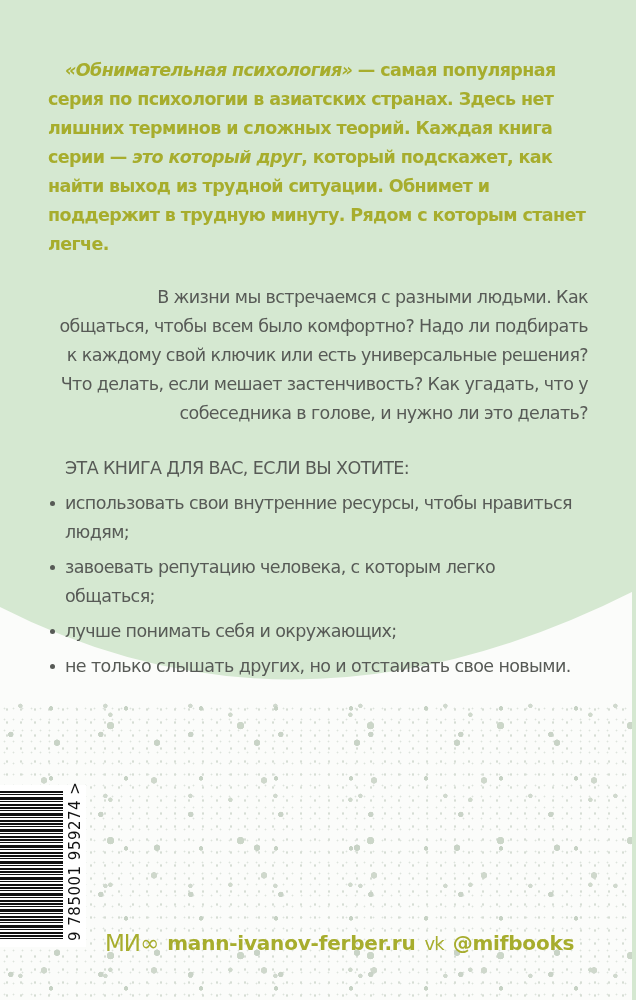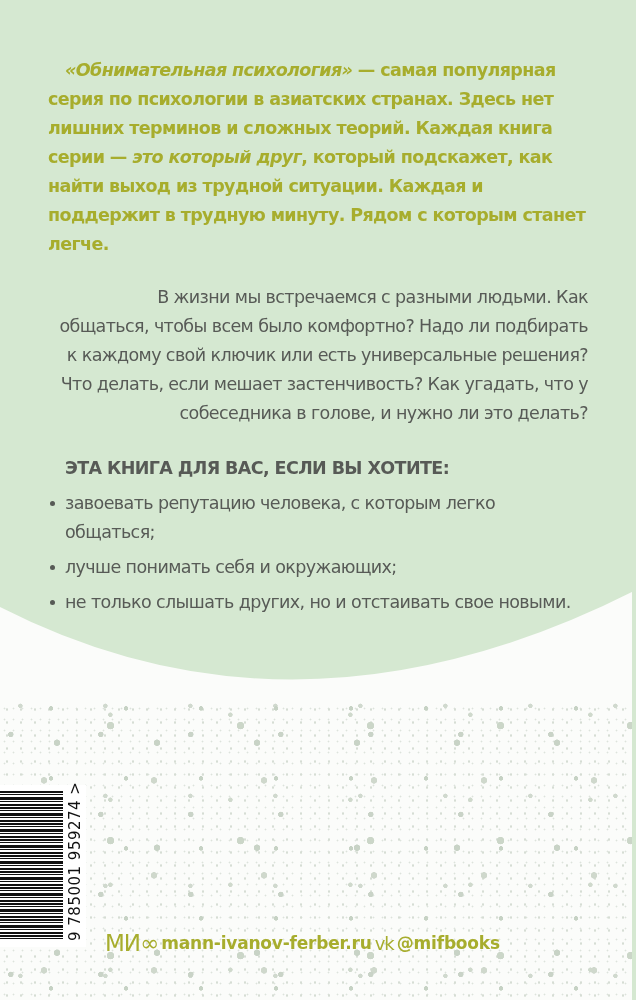--- a/index.html
+++ b/index.html
@@ -67,21 +67,20 @@
     .para {
       margin: 24px 0 0 0;
       color: #575a56;
       text-indent: 17px;
       text-align: right;
     }
     .list-heading {
       margin: 26px 0 0 17px;
       color: #575a56;
       text-transform: none;
-      font-weight: bold;
     }
     ul.benefits {
       list-style: none;
       margin: 0;
       padding: 0;
       color: #575a56;
     }
     ul.benefits li {
       position: relative;
       padding-left: 17px;
@@ -128,31 +127,31 @@
       font-size: 15px;
       letter-spacing: 0.5px;
       color: #111;
     }
     .footer {
       position: absolute;
       left: 105px;
       top: 930px;
       display: flex;
       align-items: center;
-      gap: 3px;
+      gap: 9px;
       color: #a7ad2d;
       font-family: "DejaVu Sans", sans-serif;
     }
     .logo {
       font-size: 23px;
       letter-spacing: -1px;
       font-weight: normal;
     }
     .site, .handle {
-      font-size: 17px;
+      font-size: 20px;
       font-weight: bold;
       letter-spacing: -0.2px;
     }
     .vk-icon {
       font-size: 18px;
       font-weight: normal;
       letter-spacing: -1px;
     }
   </style>
 </head>
@@ -161,26 +160,27 @@
 <div class="speckles"></div>
 
 <div class="green-top">
   <svg width="636" height="700" viewBox="0 0 636 700">
     <path d="M0 607 Q 300 760 636 590 L 636 700 L 0 700 Z" fill="#fbfcfa"></path>
   </svg>
 </div>
 <div class="right-strip"></div>
 
 <div class="content">
-  <p class="intro"><i>«Обнимательная психология»</i><span> — самая популярная серия по психологии в азиатских странах. Здесь нет лишних терминов и сложных теорий. Каждая книга серии — </span><i>это который друг</i><span>, который подскажет, как найти выход из трудной ситуации. Каждая и поддержит в трудную минуту. Рядом с которым станет легче.</span></p>
+  <p class="intro"><i>«Обнимательная психология»</i><span> — самая популярная серия по психологии в азиатских странах. Здесь нет лишних терминов и сложных теорий. Каждая книга серии — </span><i>это который друг</i><span>, который подскажет, как найти выход из трудной ситуации. Обнимет и поддержит в трудную минуту. Рядом с которым станет легче.</span></p>
 
   <p class="para">В жизни мы встречаемся с разными людьми. Как общаться, чтобы всем было комфортно? Надо ли подбирать к каждому свой ключик или есть универсальные решения? Что делать, если мешает застенчивость? Как угадать, что у собеседника в голове, и нужно ли это делать?</p>
 
   <div class="list-heading">ЭТА КНИГА ДЛЯ ВАС, ЕСЛИ ВЫ ХОТИТЕ:</div>
   <ul class="benefits">
+    <li>использовать свои внутренние ресурсы, чтобы нравиться людям;</li>
     <li>завоевать репутацию человека, с которым легко общаться;</li>
     <li>лучше понимать себя и окружающих;</li>
     <li>не только слышать других, но и отстаивать свое новыми.</li>
   </ul>
 </div>
 
 <div class="barcode-box">
   <div class="barcode-bars"></div>
   <div class="barcode-digits">9 785001 959274 &gt;</div>
 </div>

